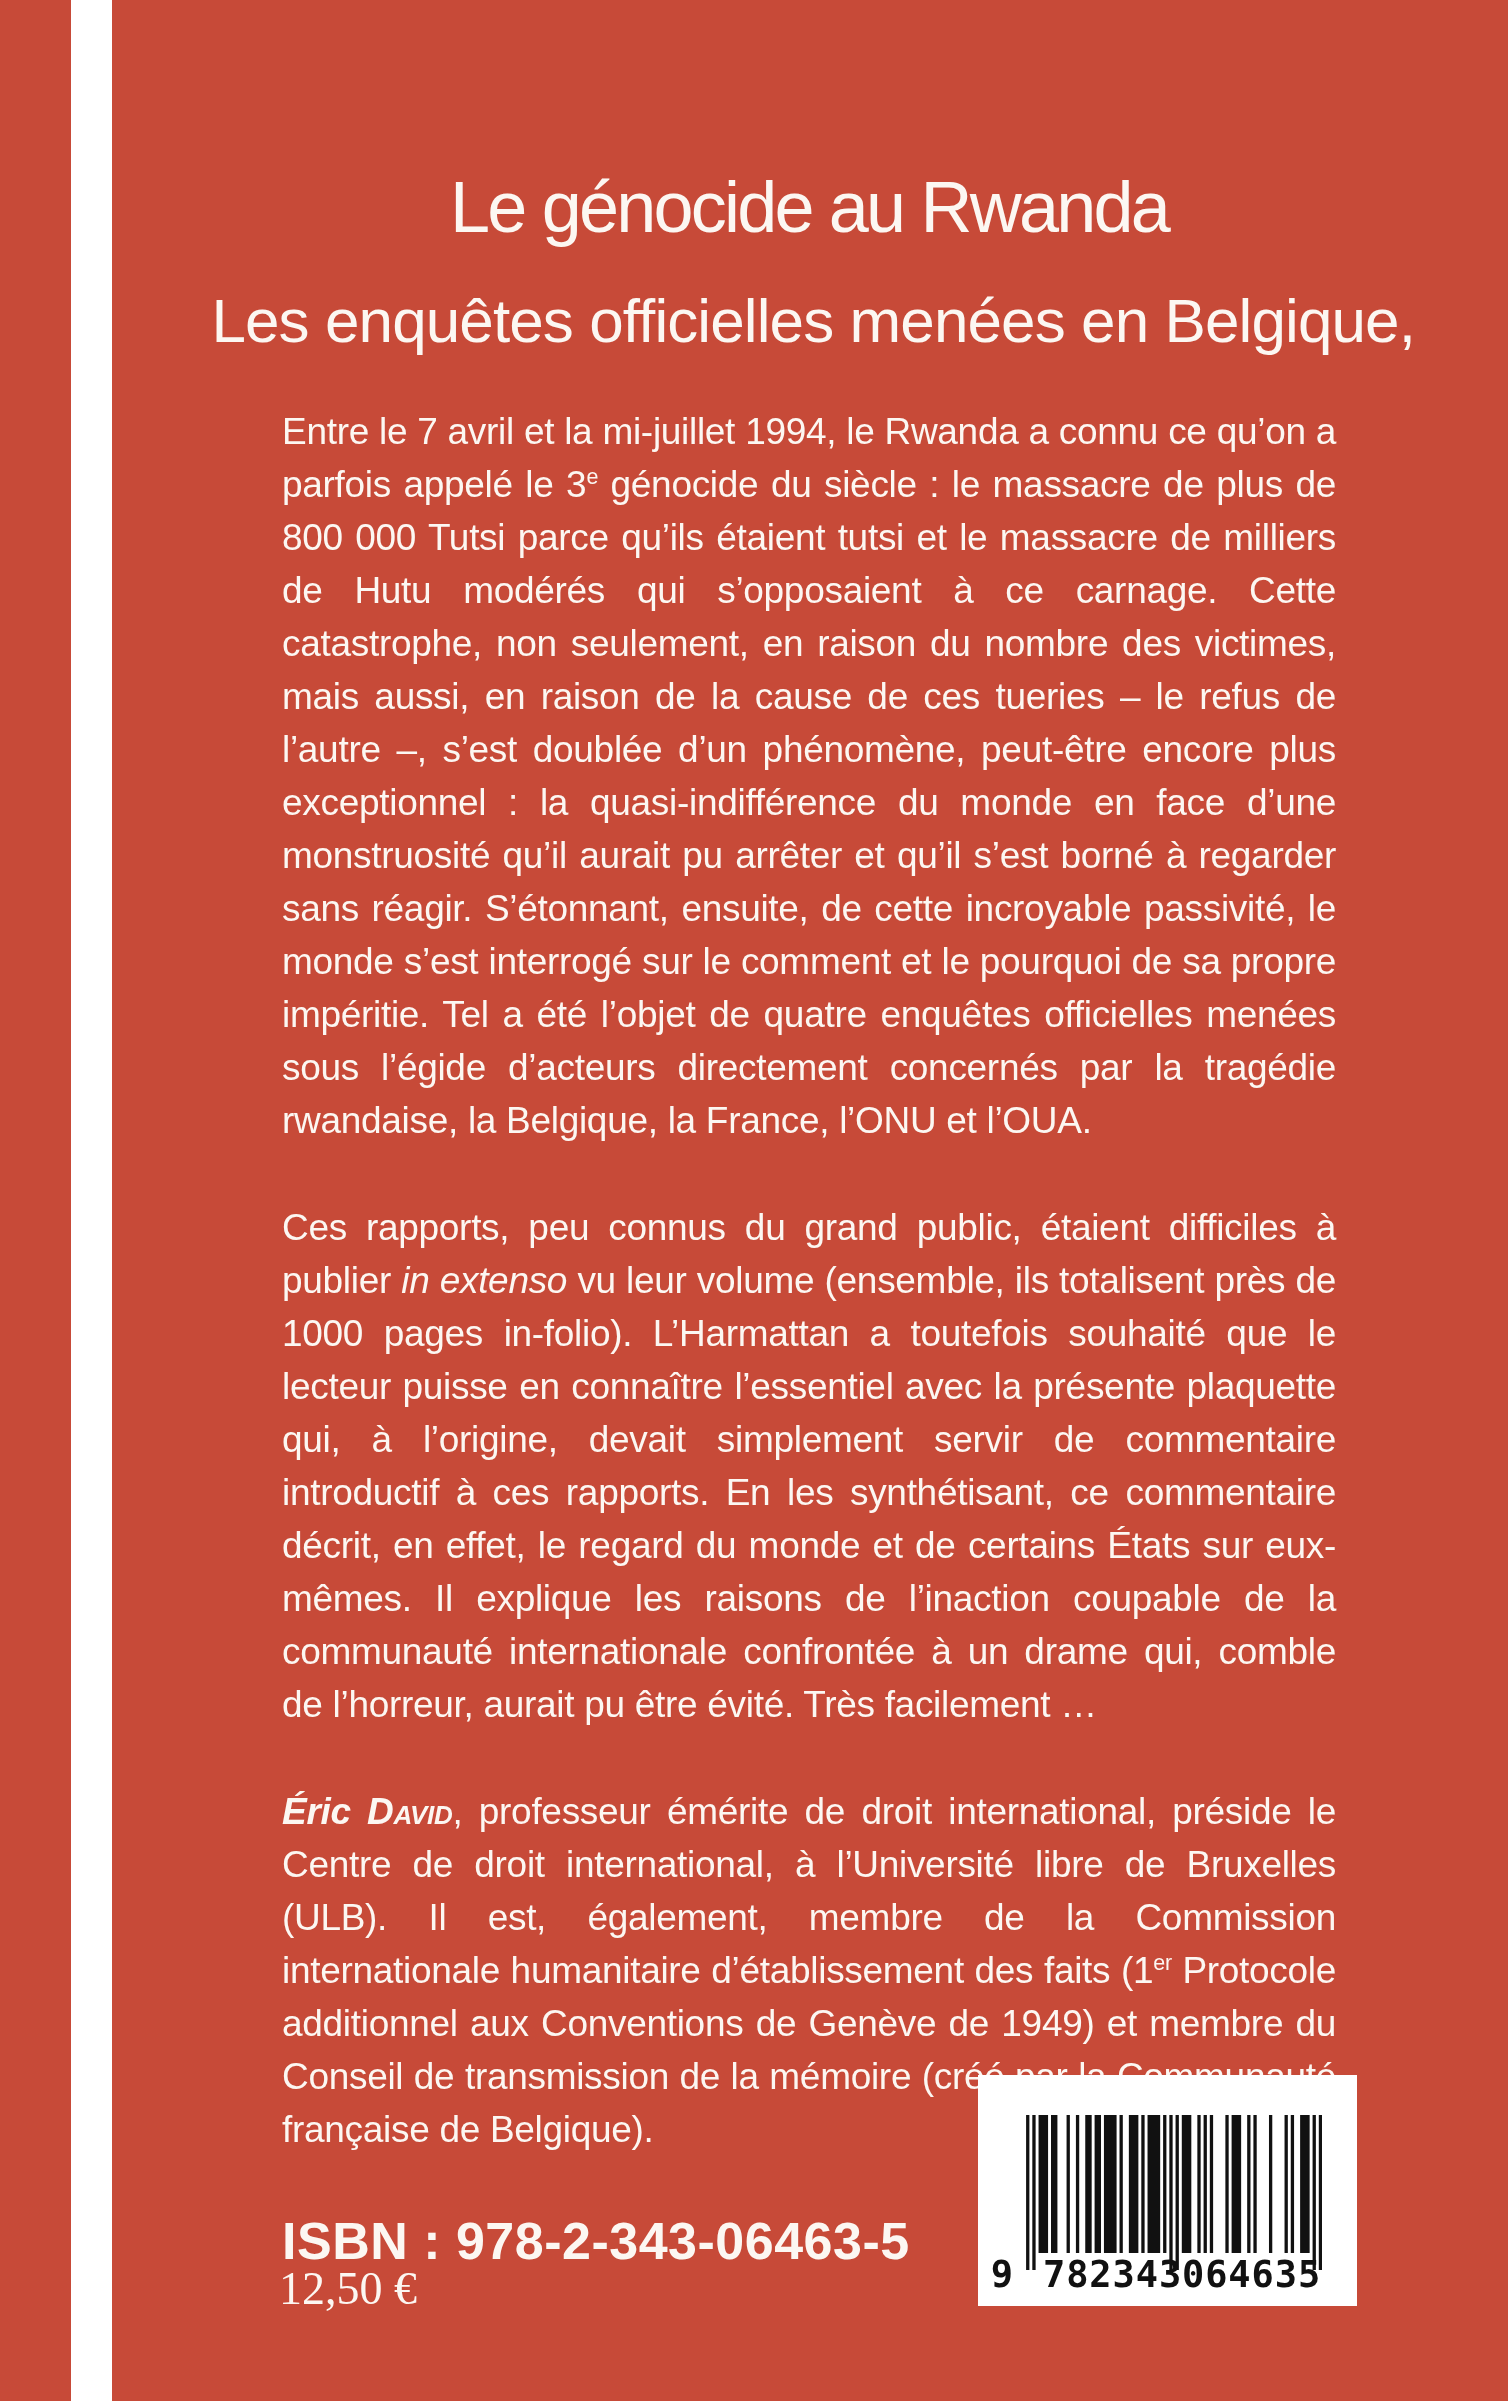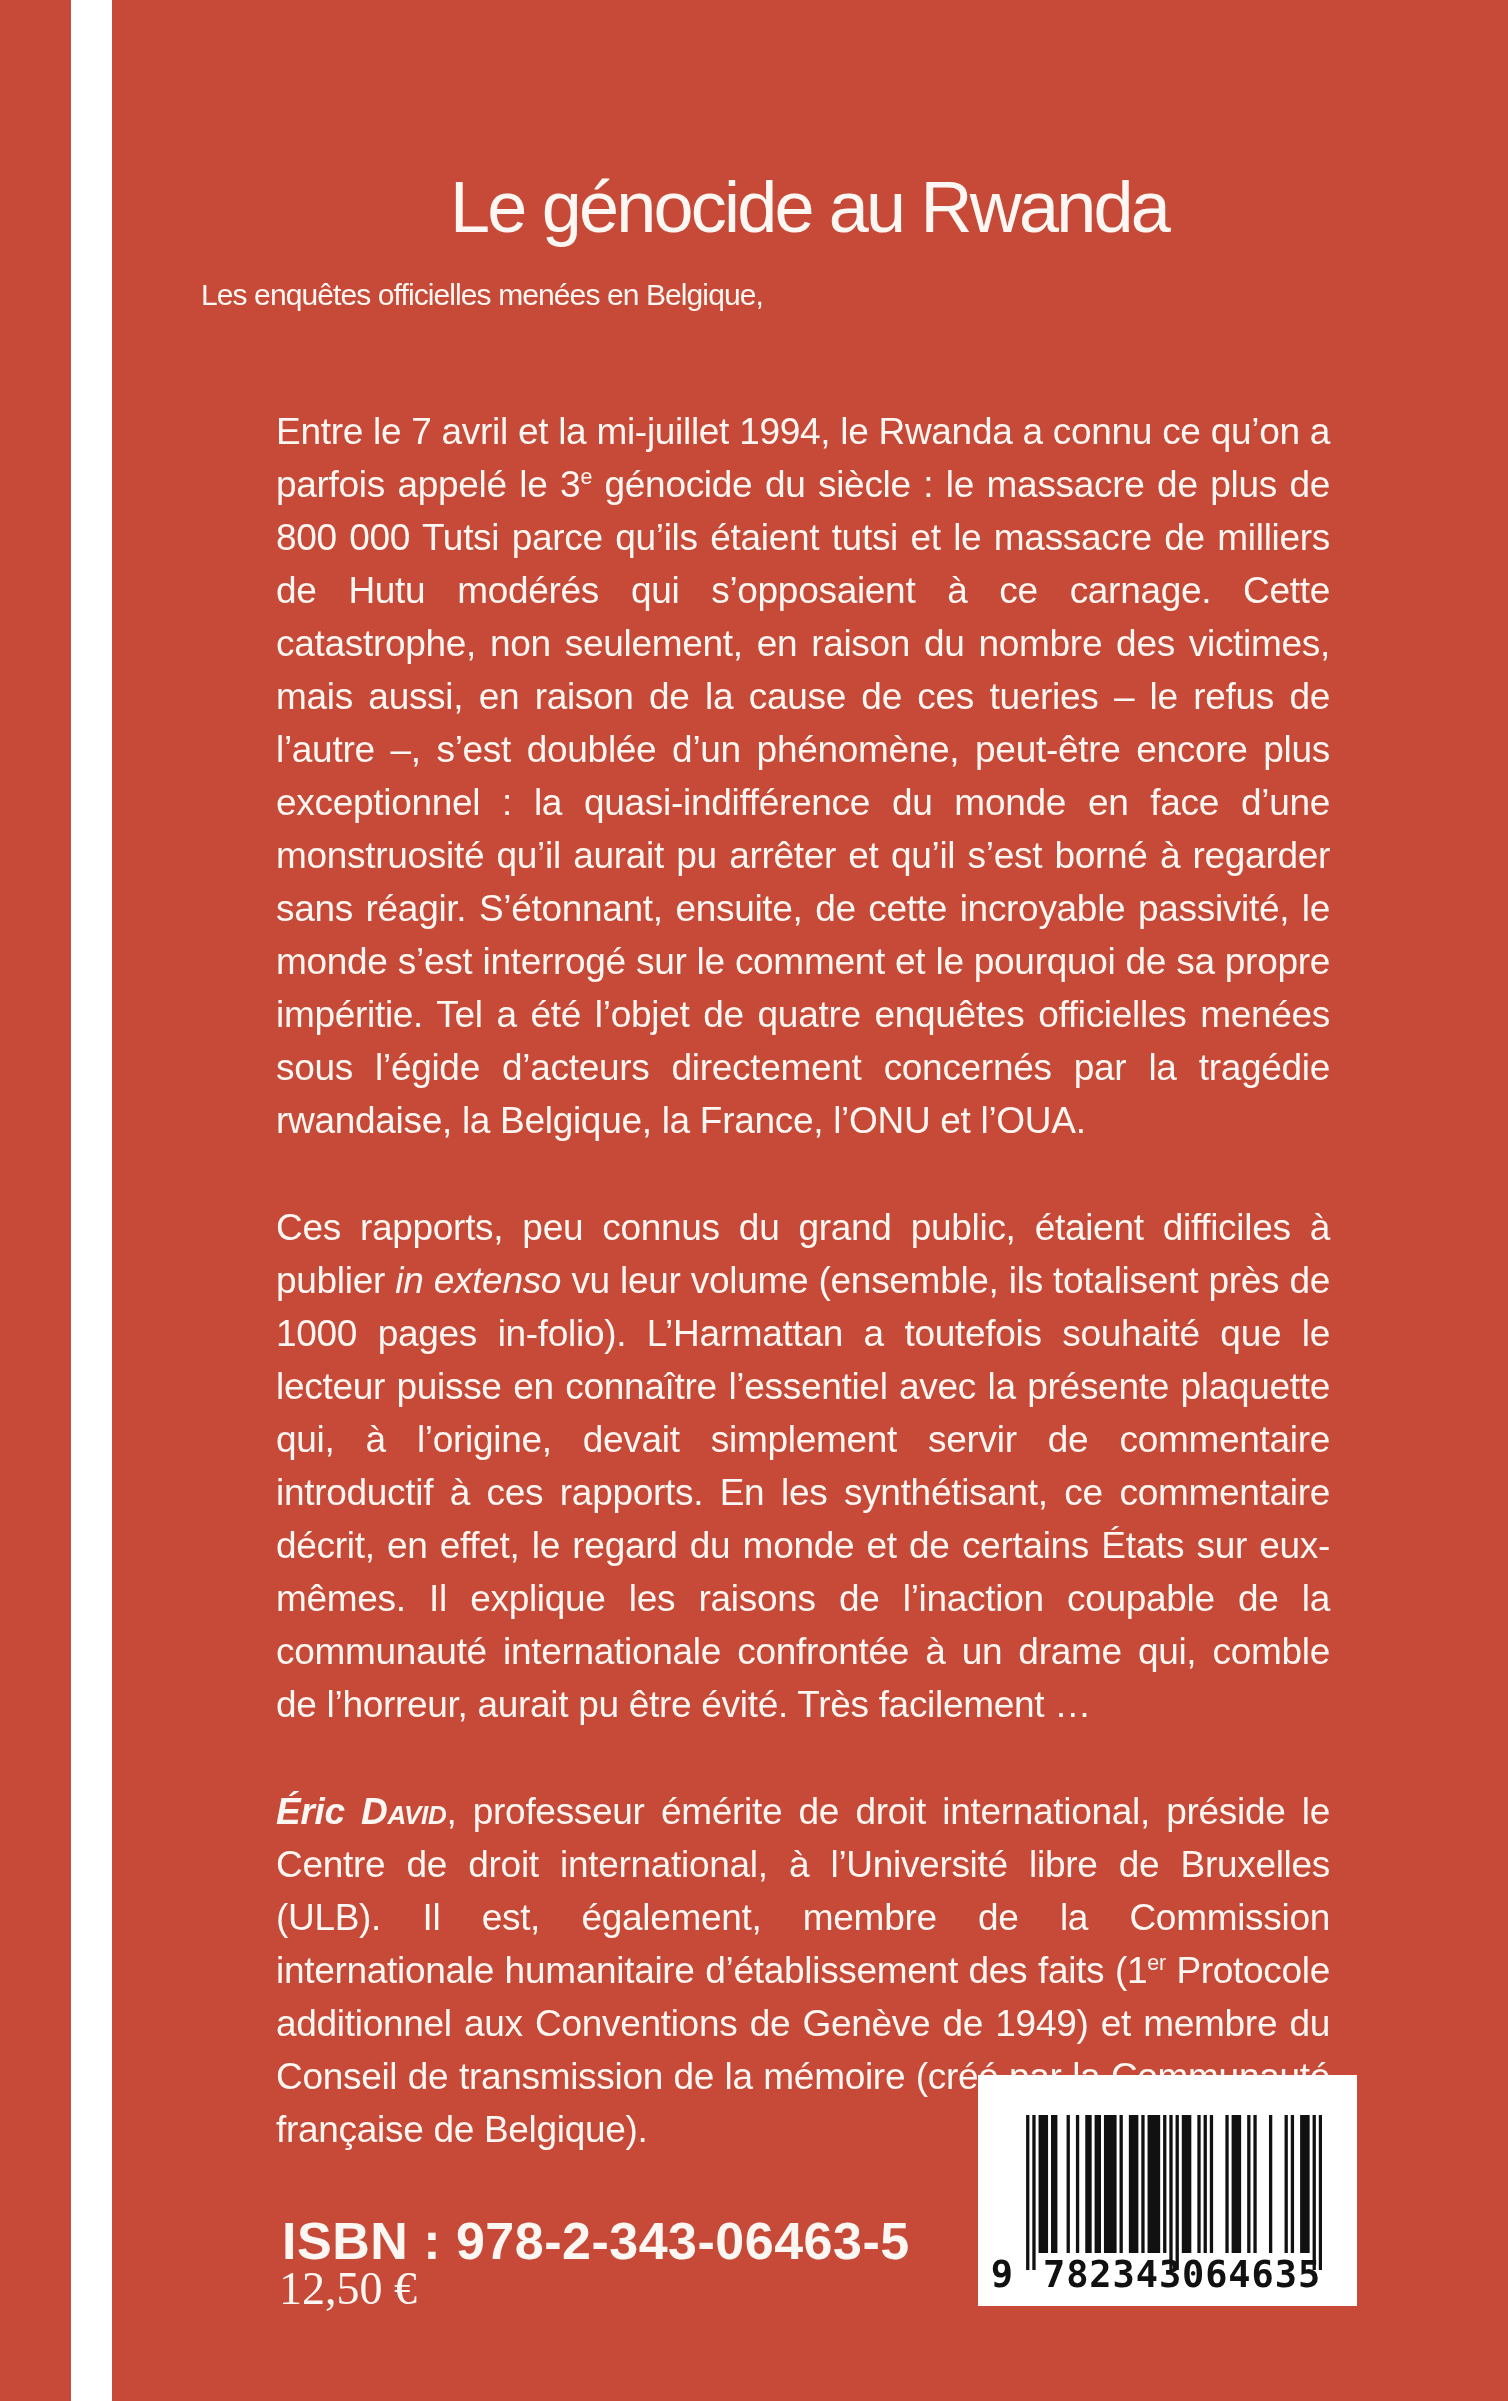--- a/index.html
+++ b/index.html
@@ -7,24 +7,24 @@
     position:relative;width:1508px;height:2402px;overflow:hidden;
     background:#c74a38;color:#fcf7f2;
     font-family:"Liberation Sans","DejaVu Sans",sans-serif;
   }
   .stripe{position:absolute;left:71px;top:0;width:41px;height:2402px;background:#ffffff;}
   .title{
     position:absolute;left:227px;top:110px;width:1164px;text-align:center;
     font-size:72px;font-weight:300;letter-spacing:-2.8px;line-height:98px;white-space:nowrap;
   }
   .subtitle{
-    position:absolute;left:201px;top:244px;width:1244px;text-align:left;
-    font-size:30px;font-weight:300;line-height:52px;letter-spacing:-0.9px;
+    position:absolute;left:171px;top:244px;width:1244px;text-align:right;
+    font-size:62px;font-weight:300;line-height:52px;letter-spacing:-0.9px;
   }
-  .content{position:absolute;left:276px;top:405px;width:1054px;}
+  .content{position:absolute;left:282px;top:405px;width:1054px;}
   .content p{
     margin:0 0 54px 0;font-size:37px;line-height:53px;font-weight:300;
     text-align:justify;letter-spacing:-0.3px;hyphens:none;
   }
   .content p.bio{margin-top:32px;margin-bottom:0;}
   .sup{font-size:58%;vertical-align:super;line-height:0;}
   .it{font-style:italic;}
   .bd{font-weight:bold;}
   .sc{font-variant:small-caps;}
   .isbn{position:absolute;left:282px;top:2211px;font-size:52px;font-weight:700;letter-spacing:0.5px;}

